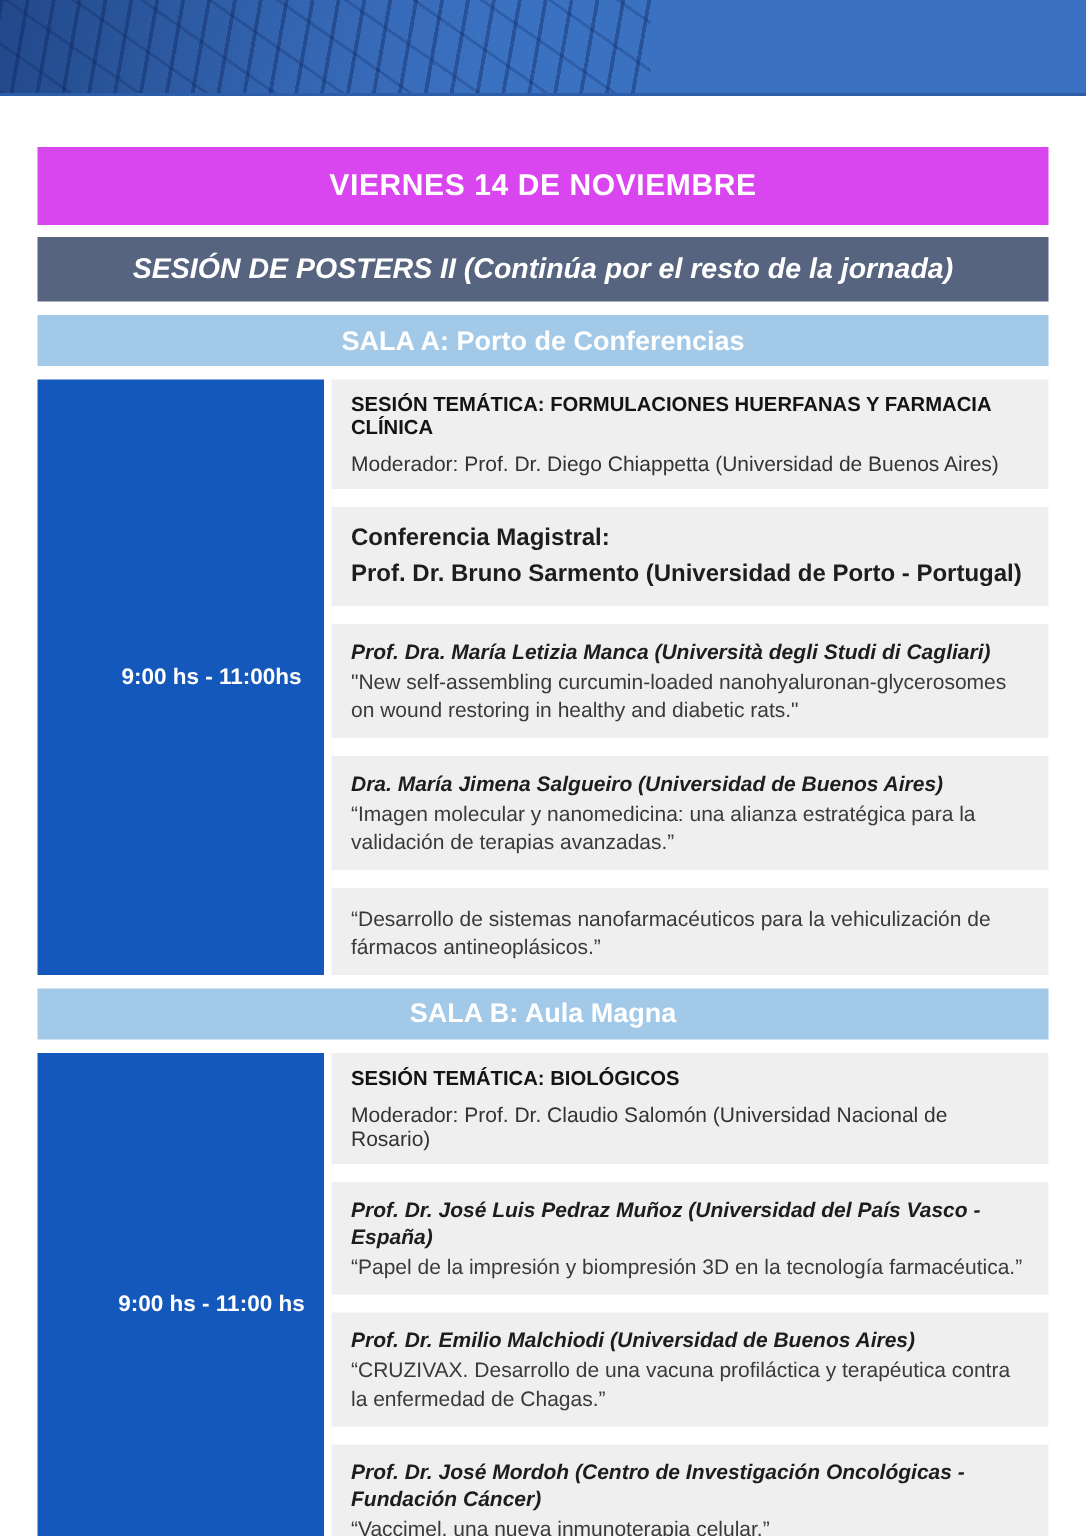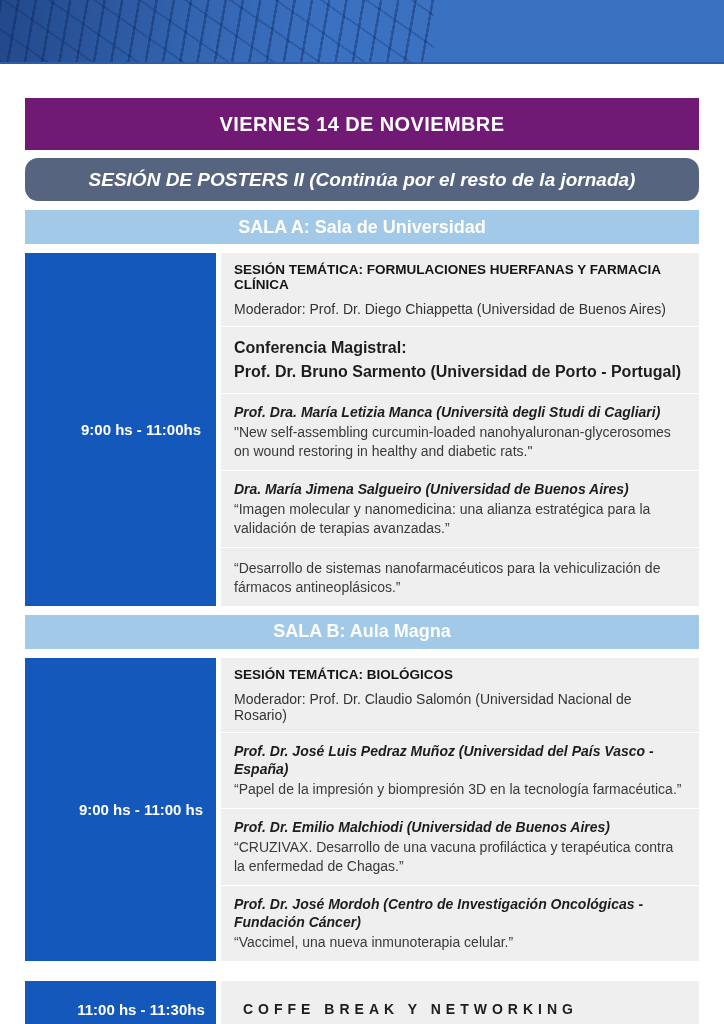--- a/index.html
+++ b/index.html
@@ -13,30 +13,30 @@
   .header .photo{
     position:absolute;inset:0;width:60%;
     background:
       linear-gradient(100deg, rgba(9,32,84,.50) 0%, rgba(9,32,84,.15) 45%, rgba(9,32,84,0) 75%),
       repeating-linear-gradient(100deg, rgba(14,38,96,.40) 0 2.5px, rgba(255,255,255,0) 2.5px 17px),
       repeating-linear-gradient(35deg, rgba(14,38,96,.25) 0 2px, rgba(255,255,255,0) 2px 26px);
   }
   
   .main{flex:1;padding:0 25px;}
   .banner{display:flex;align-items:center;justify-content:center;color:#fff;text-align:center;}
-  .banner-date{margin-top:34px;height:52px;background:#701a75;font-size:20px;font-weight:bold;letter-spacing:.4px;}
-  .banner-session{margin-top:8px;height:43px;background:#566480;font-size:19px;font-weight:bold;font-style:italic;border-radius:13px;}
+  .banner-date{margin-top:34px;height:52px;background:#d946ef;font-size:20px;font-weight:bold;letter-spacing:.4px;}
+  .banner-session{margin-top:8px;height:43px;background:#566480;font-size:19px;font-weight:bold;font-style:italic;}
   .banner-room{margin-top:9px;height:34px;background:#a2c9e8;font-size:18px;font-weight:bold;}
   .block{margin-top:9px;display:flex;gap:5px;align-items:stretch;}
   .time-col{
     flex:0 0 150px;background:#1558bb;color:#fff;
     display:flex;align-items:center;justify-content:center;
     font-weight:bold;font-size:15px;text-align:center;padding-left:41px;
   }
-  .rows{flex:1;display:flex;flex-direction:column;gap:1px;}
+  .rows{flex:1;display:flex;flex-direction:column;gap:12px;}
   .row{background:#efeff0;padding:9px 13px;}
   .row-title{font-weight:bold;font-size:13.5px;color:#141414;}
   .row-moderator{font-size:14px;margin-top:9px;color:#333;}
   .row-bold{font-weight:bold;font-size:16px;color:#1d1d1d;line-height:1.5;}
   .row-speaker{font-weight:bold;font-style:italic;font-size:14px;color:#1d1d1d;line-height:1.3;}
   .row-quote{font-size:14px;color:#3a3a3a;line-height:1.35;margin-top:2px;}
   .coffee{height:56px;margin-top:20px;}
   .coffee-label{
     flex:1;background:#efeff0;display:flex;align-items:center;
     padding-left:22px;font-weight:bold;letter-spacing:5px;font-size:14px;color:#1d1d1d;
@@ -50,21 +50,21 @@
   <div class="header">
     <div class="photo"></div>
   </div>
 
   <div class="main">
 
     <div class="banner banner-date">VIERNES 14 DE NOVIEMBRE</div>
 
     <div class="banner banner-session">SESIÓN DE POSTERS II (Continúa por el resto de la jornada)</div>
 
-    <div class="banner banner-room">SALA A: Sala de Universidad</div>
+    <div class="banner banner-room">SALA A: Porto de Conferencias</div>
 
     <div class="block">
       <div class="time-col">
         <span>9:00 hs - 11:00hs</span>
       </div>
       <div class="rows">
 
         <div class="row">
           <div class="row-title">SESIÓN TEMÁTICA: FORMULACIONES HUERFANAS Y FARMACIA CLÍNICA</div>
           <div class="row-moderator">Moderador: Prof. Dr. Diego Chiappetta (Universidad de Buenos Aires)</div>

